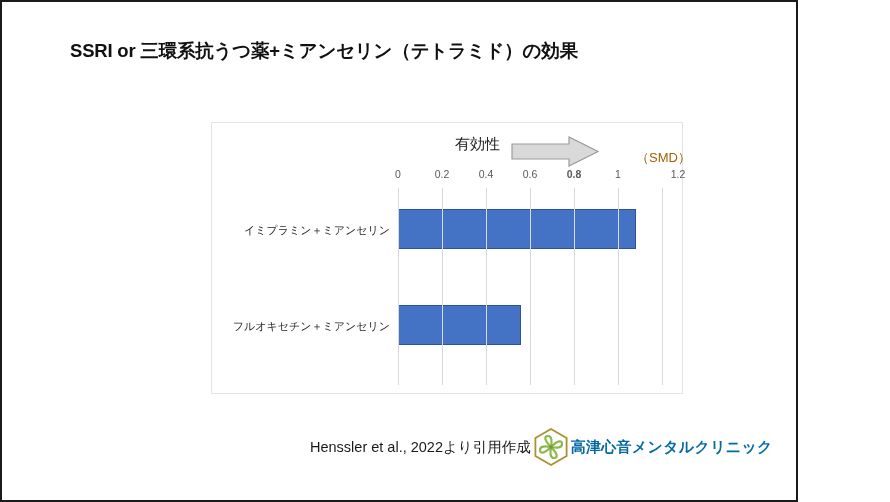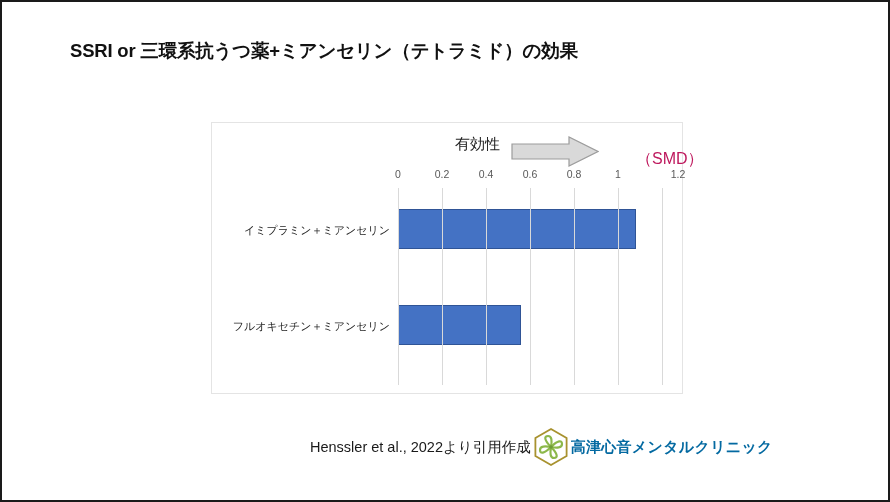--- a/index.html
+++ b/index.html
@@ -6,21 +6,21 @@
 
   html, body {
     width: 890px;
     height: 502px;
     background: #ffffff;
     font-family: "Liberation Sans", "DejaVu Sans", sans-serif;
   }
 
   #slide {
     position: relative;
-    width: 890px;
+    width: 798px;
     height: 502px;
     background: #ffffff;
     border: 2px solid #1a1a1a;
     overflow: hidden;
   }
 
   
   #slide-title {
     position: absolute;
     left: 68px;
@@ -69,22 +69,22 @@
     color: #595959;
     transform: translateX(-50%);
     white-space: nowrap;
   }
 
   
   #smd-unit {
     position: absolute;
     left: 424px;
     top: 26px;
-    font-size: 16px;
-    color: #be185d;
+    font-size: 13px;
+    color: #a16207;
     white-space: nowrap;
   }
 
   
   #efficacy-label {
     position: absolute;
     left: 243px;
     top: 12px;
     font-size: 15px;
     color: #222222;
@@ -187,21 +187,21 @@
       <div class="bar" id="bar-1" style="width: 123.2px; background: rgb(68, 114, 196); border-color: rgb(47, 84, 150);"></div>
     <div class="gridline zero" style="left: 0px; background: rgb(217, 217, 217);"></div>
         <div class="tick-label" style="left: 0px; top: -20px;">0</div>
         <div class="gridline" style="left: 44px; background: rgb(217, 217, 217);"></div>
         <div class="tick-label" style="left: 44px; top: -20px;">0.2</div>
         <div class="gridline" style="left: 88px; background: rgb(217, 217, 217);"></div>
         <div class="tick-label" style="left: 88px; top: -20px;">0.4</div>
         <div class="gridline" style="left: 132px; background: rgb(217, 217, 217);"></div>
         <div class="tick-label" style="left: 132px; top: -20px;">0.6</div>
         <div class="gridline" style="left: 176px; background: rgb(217, 217, 217);"></div>
-        <div class="tick-label" style="left: 176px; top: -20px;">0.8</div>
+        <div class="tick-label" style="left: 176px; top: -20px; font-weight: bold;">0.8</div>
         <div class="gridline" style="left: 220px; background: rgb(217, 217, 217);"></div>
         <div class="tick-label" style="left: 220px; top: -20px;">1</div>
         <div class="gridline" style="left: 264px; background: rgb(217, 217, 217);"></div>
         <div class="tick-label" style="left: 280px; top: -20px;">1.2</div>
       </div>
 
   </div>
 
   <div id="footer">
     <span id="citation-text">Henssler et al., 2022より引用作成</span>

